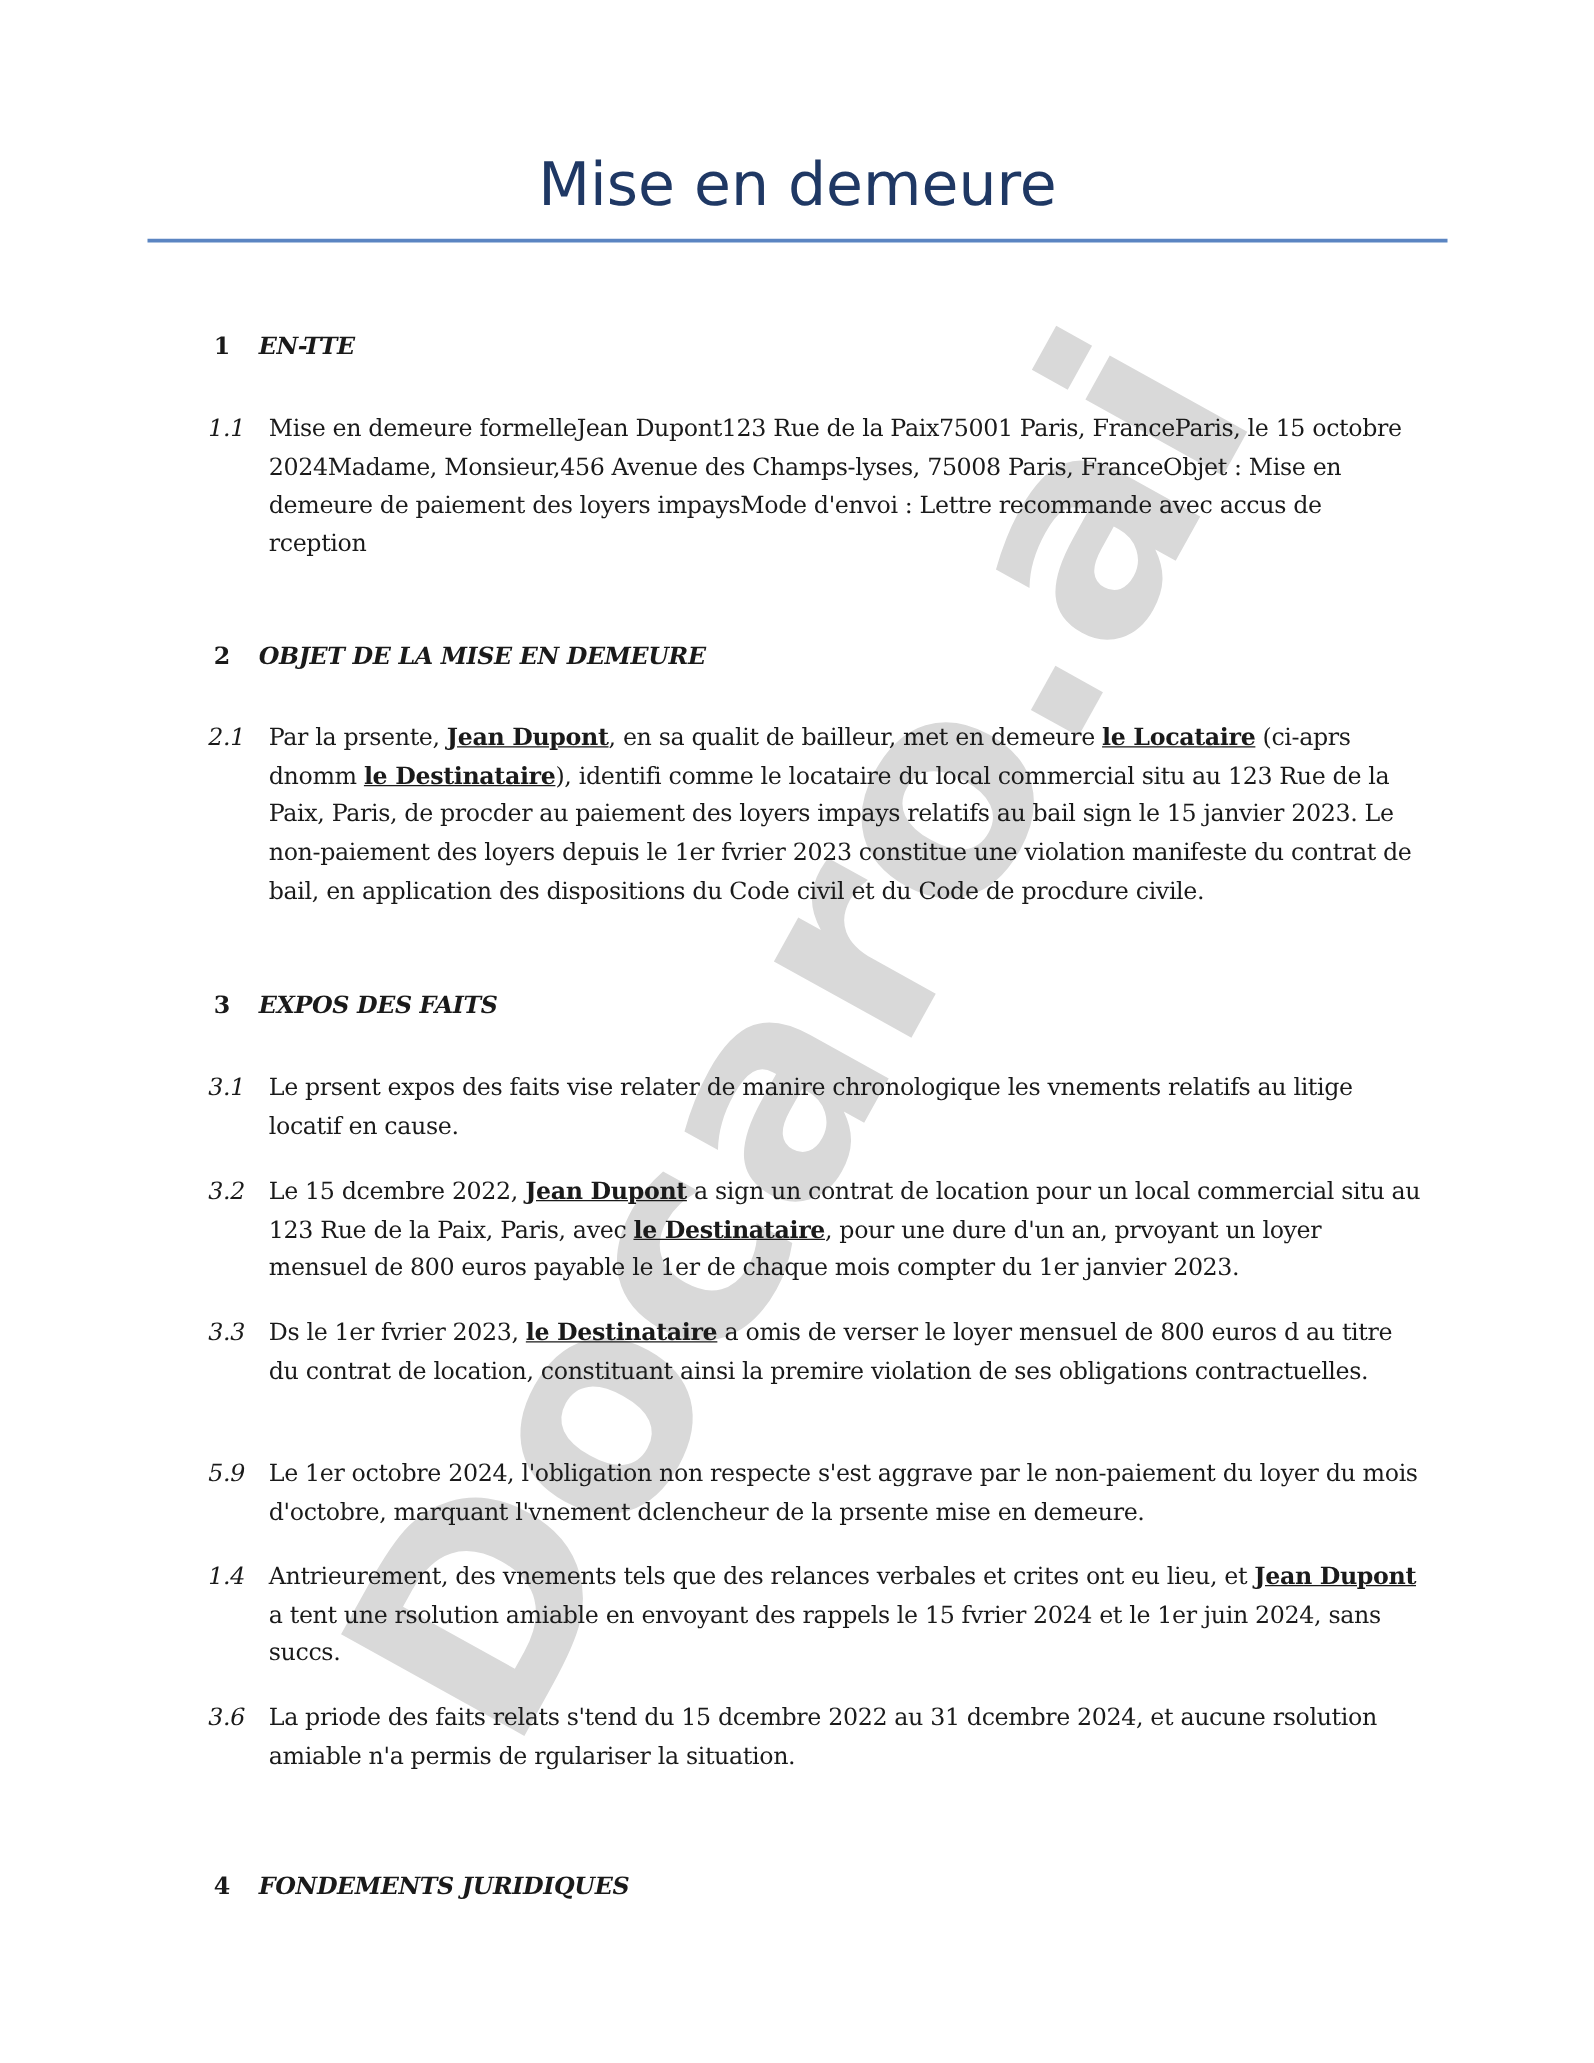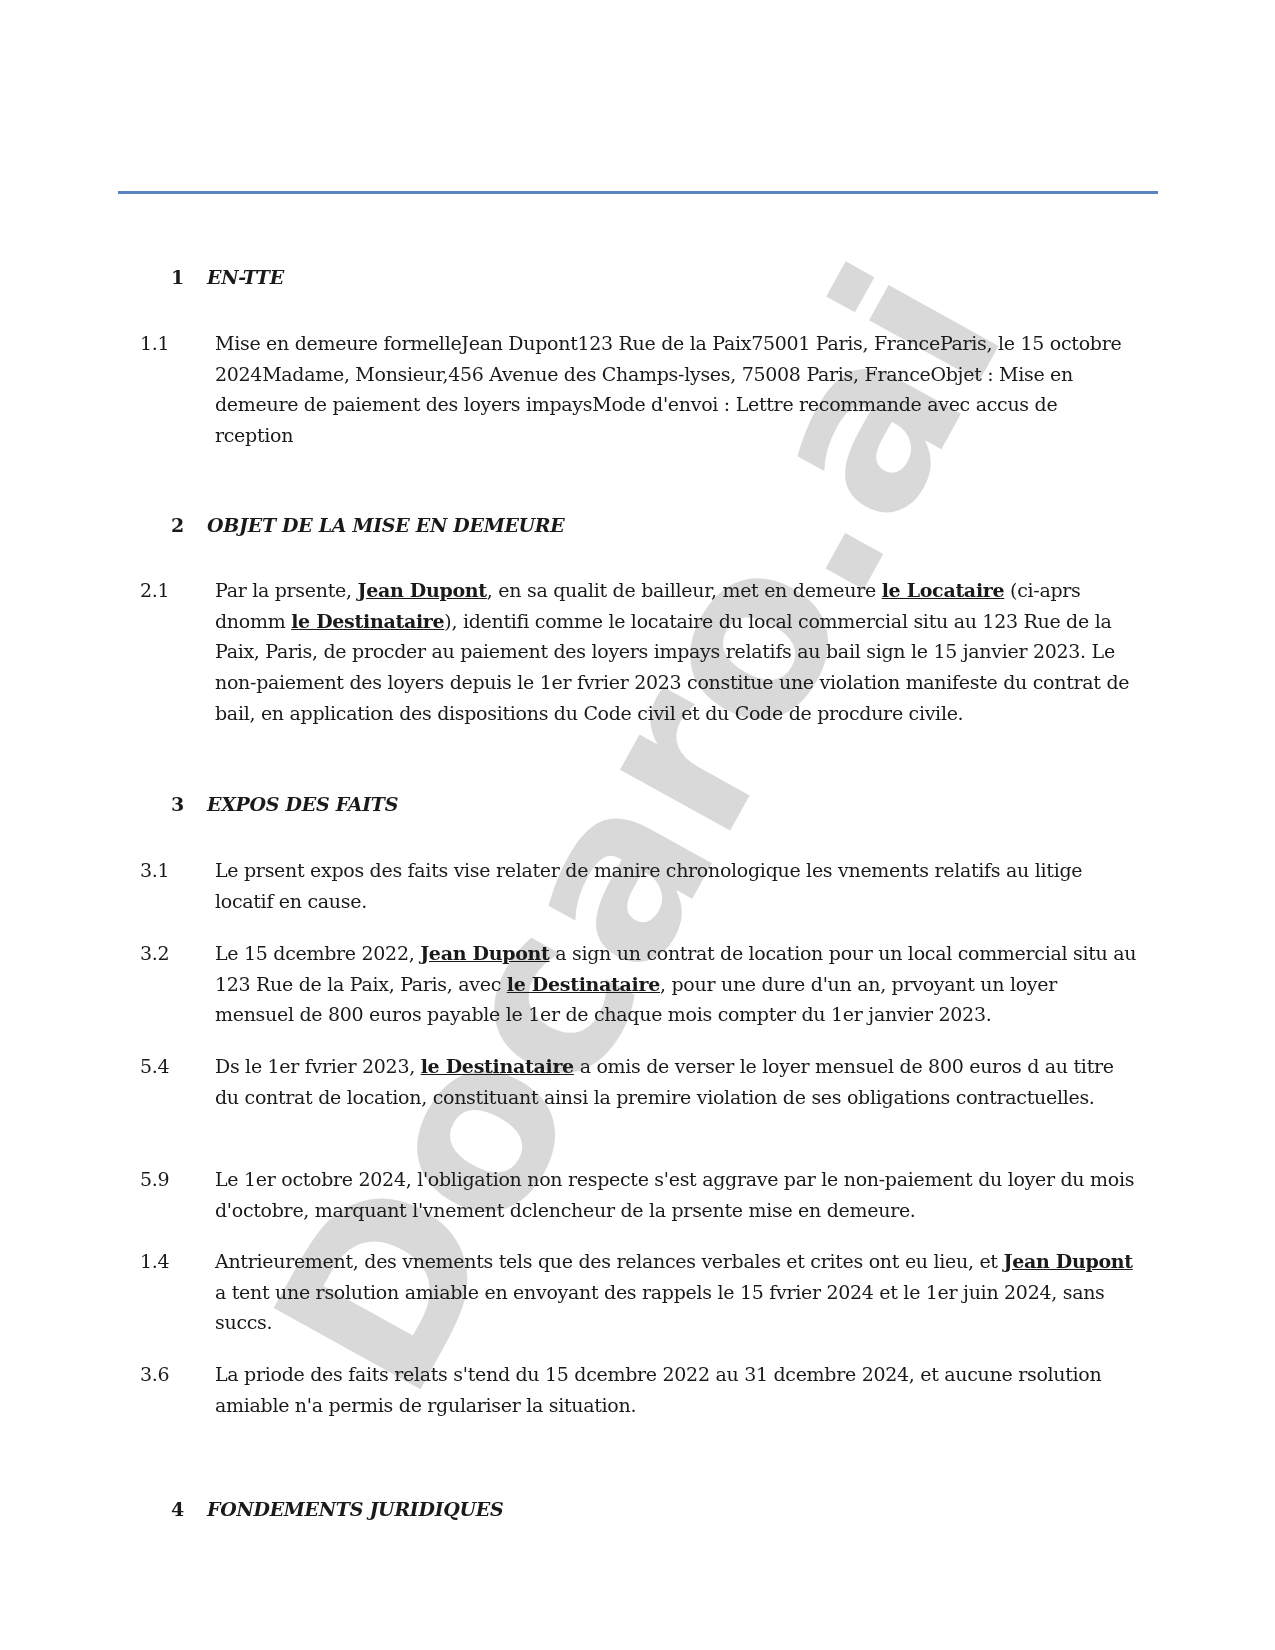--- a/index.html
+++ b/index.html
@@ -29,31 +29,32 @@
       position: absolute; left: 0; width: 1275px;
       font-size: 19px; font-weight: bold; line-height: 26px;
       font-family: "DejaVu Serif", serif; letter-spacing: -0.3px;
     }
     .heading .num { position: absolute; left: 160px; width: 24px; text-align: right; }
     .heading .txt { position: absolute; left: 207px; font-style: italic; }
     .para {
       position: absolute; left: 0; width: 1275px;
       font-size: 19px; line-height: 30.7px; letter-spacing: -0.3px;
     }
-    .para .num { position: absolute; left: 140px; width: 36px; text-align: left; }
+    .para .num { position: absolute; left: 160px; width: 36px; text-align: right; font-style: italic; }
     .para .txt { position: absolute; left: 215px; width: 925px; }
     b { font-weight: bold; text-decoration: underline; }
   </style>
 </head>
 <body>
 
 <div class="page">
 
   <div class="watermark">Docaro.ai</div>
 
+  <div class="title">Mise en demeure</div>
   <div class="title-rule"></div>
 
   <div class="content">
 
     <div class="heading" style="top:264px;">
       <span class="num">1</span>
       <span class="txt">EN-TTE</span>
     </div>
     <div class="para" style="top:328px;">
       <span class="num">1.1</span>
@@ -80,21 +81,21 @@
       <span class="num">3.1</span>
       <div class="txt"><span>Le prsent expos des faits vise  relater de manire chronologique les vnements relatifs au litige locatif en cause.</span></div>
     </div>
 
     <div class="para" style="top:938px;">
       <span class="num">3.2</span>
       <div class="txt"><span>Le 15 dcembre 2022, </span><b>Jean Dupont</b><span> a sign un contrat de location pour un local commercial situ au 123 Rue de la Paix, Paris, avec </span><b>le Destinataire</b><span>, pour une dure d'un an, prvoyant un loyer mensuel de 800 euros payable le 1er de chaque mois  compter du 1er janvier 2023.</span></div>
     </div>
 
     <div class="para" style="top:1051px;">
-      <span class="num">5.4</span>
+      <span class="num">3.3</span>
       <div class="txt"><span>Ds le 1er fvrier 2023, </span><b>le Destinataire</b><span> a omis de verser le loyer mensuel de 800 euros d au titre du contrat de location, constituant ainsi la premire violation de ses obligations contractuelles.</span></div>
     </div>
 
     <div class="para" style="top:1164px;">
       <span class="num">5.9</span>
       <div class="txt"><span>Le 1er octobre 2024, l'obligation non respecte s'est aggrave par le non-paiement du loyer du mois d'octobre, marquant l'vnement dclencheur de la prsente mise en demeure.</span></div>
     </div>
 
     <div class="para" style="top:1246px;">
       <span class="num">1.4</span>

